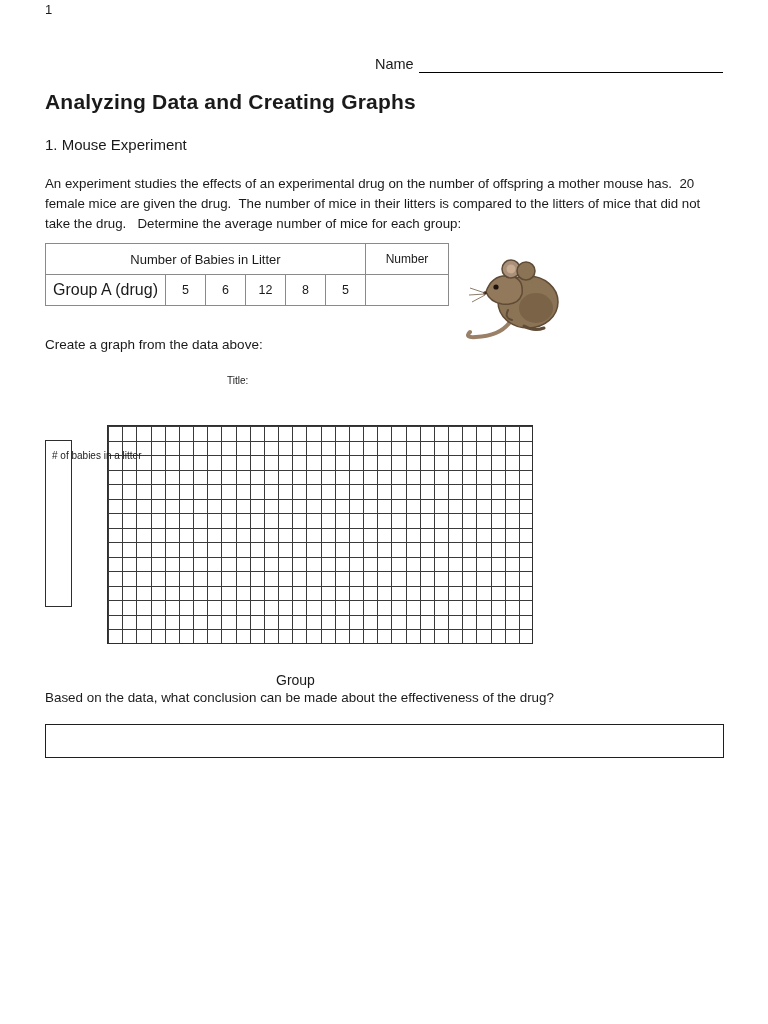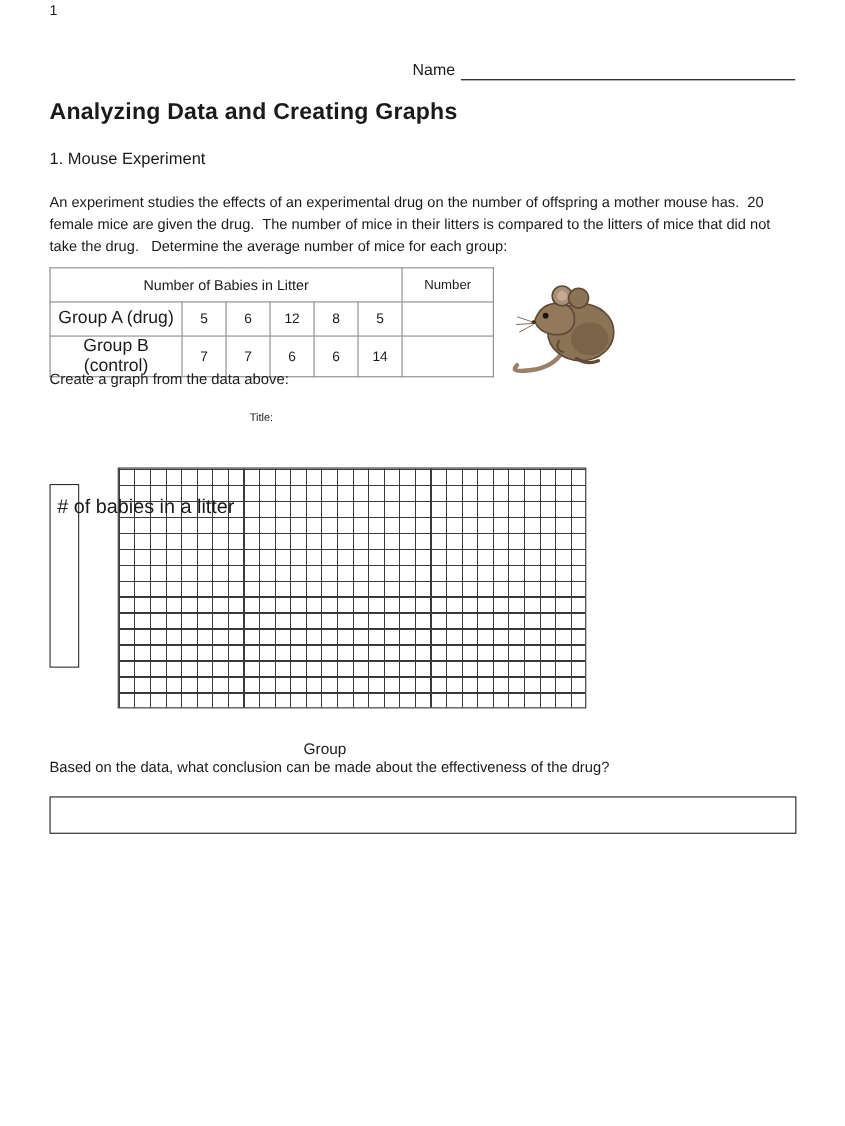--- a/index.html
+++ b/index.html
@@ -102,21 +102,21 @@
   }
 
   .y-axis-box {
     left: 45px; top: 440px;
     width: 27px; height: 167px;
     border: 1px solid #2e2e2e;
     background: transparent;
   }
   .y-axis-label {
     left: 52px; top: 450px;
-    font-size: 18px;
+    font-size: 10px;
     white-space: nowrap;
   }
 
   .x-axis-label {
     left: 276px; top: 672px;
     font-size: 14px;
     text-align: right;
   }
 
   .question-text {
@@ -167,29 +167,20 @@
       </tr>
       <tr>
         <td class="row-label">Group A (drug)</td>
         <td>5</td>
         <td>6</td>
         <td>12</td>
         <td>8</td>
         <td>5</td>
         <td></td>
       </tr>
-      <tr>
-        <td class="row-label">Group B (control)</td>
-        <td>7</td>
-        <td>7</td>
-        <td>6</td>
-        <td>6</td>
-        <td>14</td>
-        <td></td>
-      </tr>
     </tbody>
   </table>
 
   <div class="abs mouse-wrap">
     <svg width="105" height="102" viewBox="0 0 105 102" xmlns="http://www.w3.org/2000/svg">
 
       <path d="M8,92 Q2,98 14,97 Q38,96 48,82" fill="none" stroke="#9a8066" stroke-width="4" stroke-linecap="round"></path>
 
       <ellipse cx="66" cy="62" rx="30" ry="26" fill="#8b7355" stroke="#5f4b36" stroke-width="1.5"></ellipse>
 

